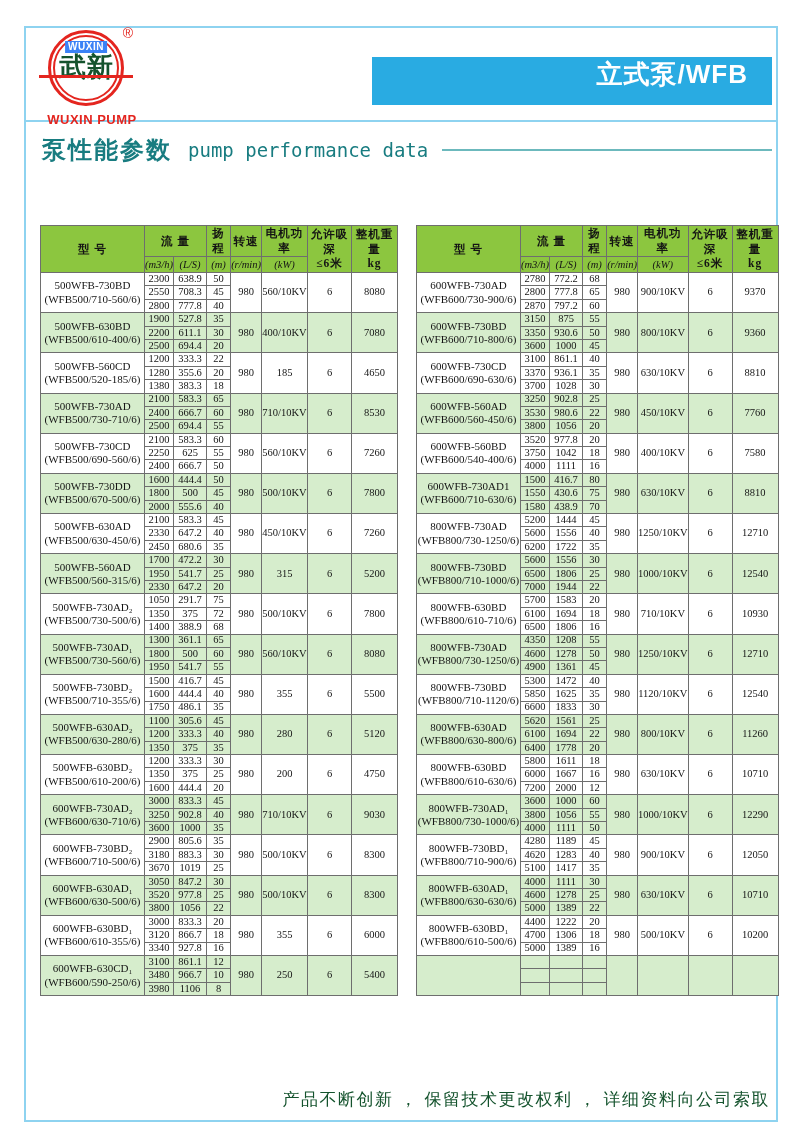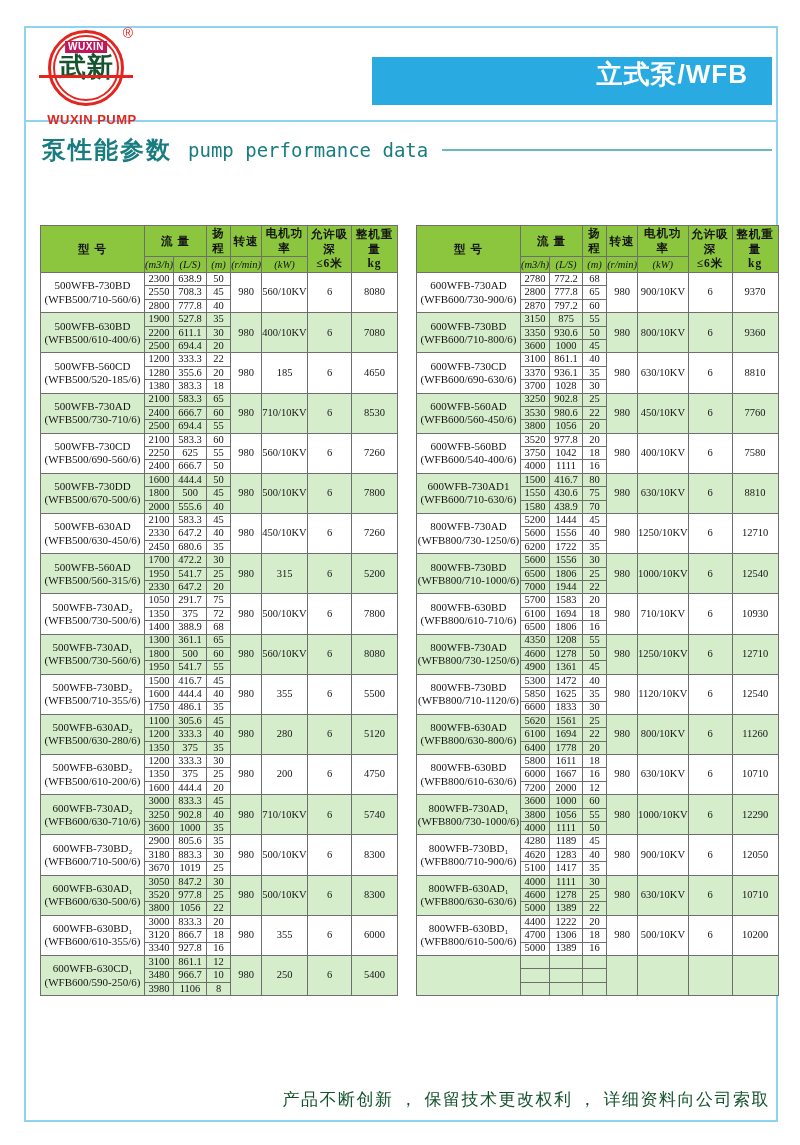--- a/index.html
+++ b/index.html
@@ -11,21 +11,21 @@
   .frame-header-bottom{left:24px;right:22px;top:120px;height:2px;}
   .frame-left{left:24px;top:26px;bottom:23px;width:2px;}
   .frame-right{right:22px;top:26px;bottom:23px;width:2px;}
   .frame-bottom{left:24px;right:22px;bottom:23px;height:2px;}
 
   
   .logo-wrap{position:absolute;left:40px;top:30px;width:104px;}
   .logo-circle{position:relative;width:70px;height:70px;border:3px solid #e4251f;border-radius:50%;margin-left:8px;}
   .logo-circle-inner{position:absolute;inset:2px;border:2px solid #e4251f;border-radius:50%;}
   .logo-reg{position:absolute;right:-12px;top:-8px;color:#e4251f;font-size:14px;font-family:"Liberation Sans",sans-serif;}
-  .logo-wuxin-box{position:absolute;top:8px;left:50%;transform:translateX(-50%);background:#be185d;color:#fff;
+  .logo-wuxin-box{position:absolute;top:8px;left:50%;transform:translateX(-50%);background:#3b82f6;color:#fff;
       font-family:"Liberation Sans",sans-serif;font-weight:bold;font-size:10px;line-height:12px;padding:0 3px;letter-spacing:.5px;}
   .logo-cn{position:absolute;top:21px;left:0;width:100%;text-align:center;font-size:27px;line-height:1;
       font-weight:bold;color:#14532d;}
   .logo-strike{position:absolute;top:42px;left:-12px;right:-12px;height:3px;background:#e4251f;}
   .logo-caption{margin-top:6px;color:#e4251f;font-weight:bold;font-size:13px;text-align:center;
       font-family:"Liberation Sans",sans-serif;letter-spacing:.5px;white-space:nowrap;}
 
   
   .banner{position:absolute;left:372px;top:57px;width:400px;height:48px;background:#29abe2;
       color:#fff;font-family:"Liberation Sans",sans-serif;font-weight:bold;font-size:26px;line-height:34px;
@@ -426,21 +426,21 @@
           <td class="model-cell" rowspan="3">
             <div>600WFB-730AD₂</div>
             <div>(WFB600/630-710/6)</div>
           </td>
           <td class="num">3000</td>
           <td class="num">833.3</td>
           <td class="num">45</td>
           <td class="num" rowspan="3">980</td>
           <td class="num" rowspan="3">710/10KV</td>
           <td class="num" rowspan="3">6</td>
-          <td class="num" rowspan="3">5740</td>
+          <td class="num" rowspan="3">9030</td>
         </tr>
         <tr class="shaded">
           <td class="num">3250</td>
           <td class="num">902.8</td>
           <td class="num">40</td>
         </tr>
         <tr class="shaded">
           <td class="num">3600</td>
           <td class="num">1000</td>
           <td class="num">35</td>

